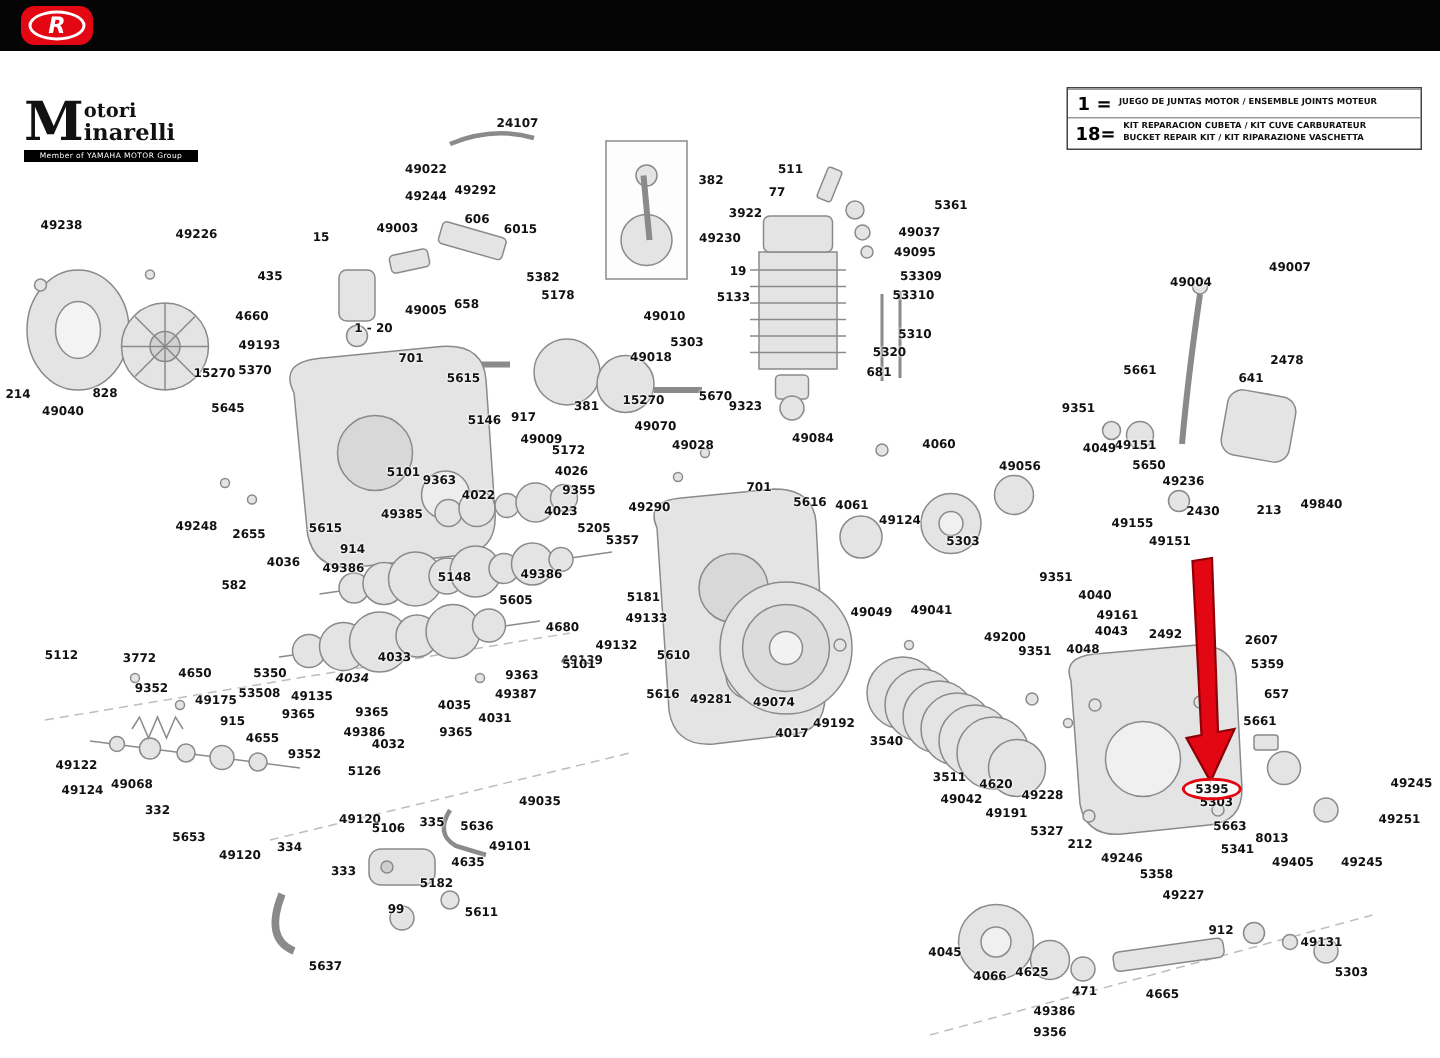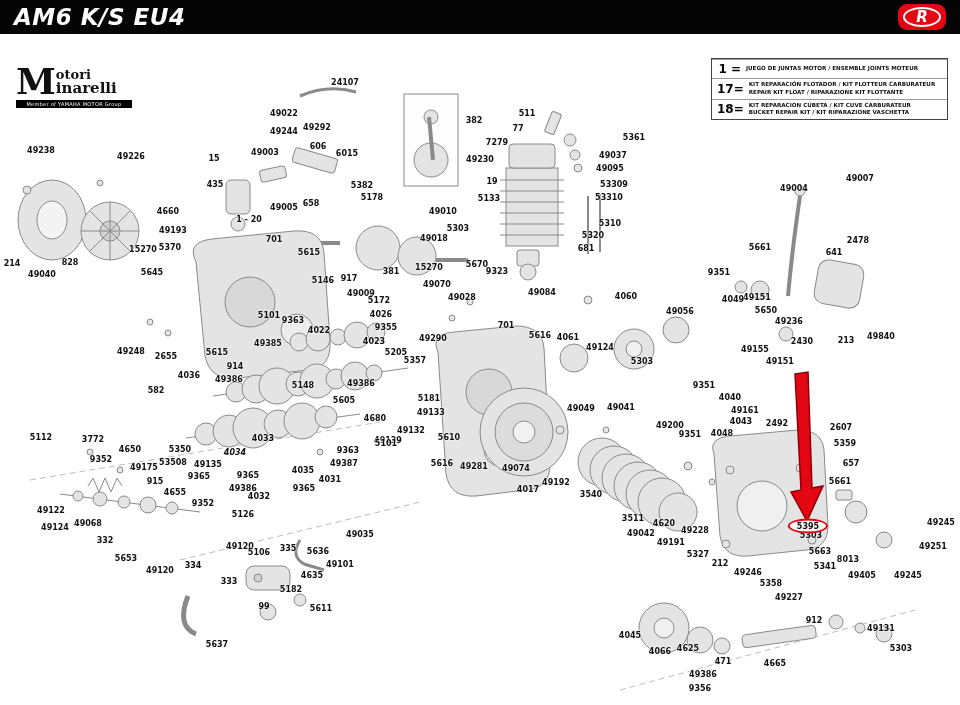--- a/index.html
+++ b/index.html
@@ -43,21 +43,20 @@
   .hl-part{position:absolute;transform:translate(-50%,-50%);border:2.5px solid var(--accent,#e30613);
            border-radius:50%;padding:1px 7px;font-size:8px;font-weight:bold;color:#111;
            background:rgba(255,255,255,.85);z-index:5;}
 </style>
 </head>
 <body>
 
 <div id="stage">
 
   <div class="topbar">
-    <div class="app-title">AM6 K/S EU4</div>
     <div class="logo">
       <div class="logo-ring"></div>
       <div class="logo-letter">R</div>
     </div>
   </div>
 
   <div class="brand">
     <div class="brand-name">
       <span class="brand-m">M</span>
       <span class="brand-col">
@@ -67,27 +66,20 @@
     </div>
     <div class="brand-member">Member of YAMAHA MOTOR Group</div>
   </div>
 
   <div class="legend">
     <div>
         <div class="legend-row">
           <span class="legend-num">1 =</span>
           <div class="legend-text">
             <div>JUEGO DE JUNTAS MOTOR / ENSEMBLE JOINTS MOTEUR</div>
-          </div>
-        </div>
-        <div class="legend-row">
-          <span class="legend-num">17=</span>
-          <div class="legend-text">
-            <div>KIT REPARACIÓN FLOTADOR / KIT FLOTTEUR CARBURATEUR</div>
-            <div>REPAIR KIT FLOAT / RIPARAZIONE KIT FLOTTANTE</div>
           </div>
         </div>
         <div class="legend-row">
           <span class="legend-num">18=</span>
           <div class="legend-text">
             <div>KIT REPARACION CUBETA / KIT CUVE CARBURATEUR</div>
             <div>BUCKET REPAIR KIT / KIT RIPARAZIONE VASCHETTA</div>
           </div>
         </div>
       </div>
@@ -244,37 +236,37 @@
 
   <div id="labels">
       <span class="part-label" style="left: 345px; top: 82px;">24107</span>
       <span class="part-label" style="left: 284px; top: 113px;">49022</span>
       <span class="part-label" style="left: 284px; top: 131px;">49244</span>
       <span class="part-label" style="left: 317px; top: 127px;">49292</span>
       <span class="part-label" style="left: 318px; top: 146px;">606</span>
       <span class="part-label" style="left: 347px; top: 153px;">6015</span>
       <span class="part-label" style="left: 265px; top: 152px;">49003</span>
       <span class="part-label" style="left: 214px; top: 158px;">15</span>
-      <span class="part-label" style="left: 180px; top: 184px; margin-left: 35px;">435</span>
+      <span class="part-label" style="left: 180px; top: 184px;">435</span>
       <span class="part-label" style="left: 168px; top: 211px;">4660</span>
       <span class="part-label" style="left: 173px; top: 230px;">49193</span>
       <span class="part-label" style="left: 170px; top: 247px;">5370</span>
       <span class="part-label" style="left: 143px; top: 249px;">15270</span>
       <span class="part-label" style="left: 152px; top: 272px;">5645</span>
       <span class="part-label" style="left: 249px; top: 219px;">1 - 20</span>
       <span class="part-label" style="left: 274px; top: 239px;">701</span>
       <span class="part-label" style="left: 309px; top: 252px;">5615</span>
       <span class="part-label" style="left: 284px; top: 207px;">49005</span>
       <span class="part-label" style="left: 311px; top: 203px;">658</span>
       <span class="part-label" style="left: 362px; top: 185px;">5382</span>
       <span class="part-label" style="left: 372px; top: 197px;">5178</span>
       <span class="part-label" style="left: 474px; top: 120px;">382</span>
       <span class="part-label" style="left: 518px; top: 128px;">77</span>
       <span class="part-label" style="left: 527px; top: 113px;">511</span>
-      <span class="part-label" style="left: 497px; top: 142px;">7279</span>
+      <span class="part-label" style="left: 497px; top: 142px;">3922</span>
       <span class="part-label" style="left: 634px; top: 137px;">5361</span>
       <span class="part-label" style="left: 613px; top: 155px;">49037</span>
       <span class="part-label" style="left: 610px; top: 168px;">49095</span>
       <span class="part-label" style="left: 614px; top: 184px;">53309</span>
       <span class="part-label" style="left: 609px; top: 197px;">53310</span>
       <span class="part-label" style="left: 480px; top: 159px;">49230</span>
       <span class="part-label" style="left: 492px; top: 181px;">19</span>
       <span class="part-label" style="left: 489px; top: 198px;">5133</span>
       <span class="part-label" style="left: 610px; top: 223px;">5310</span>
       <span class="part-label" style="left: 593px; top: 235px;">5320</span>

